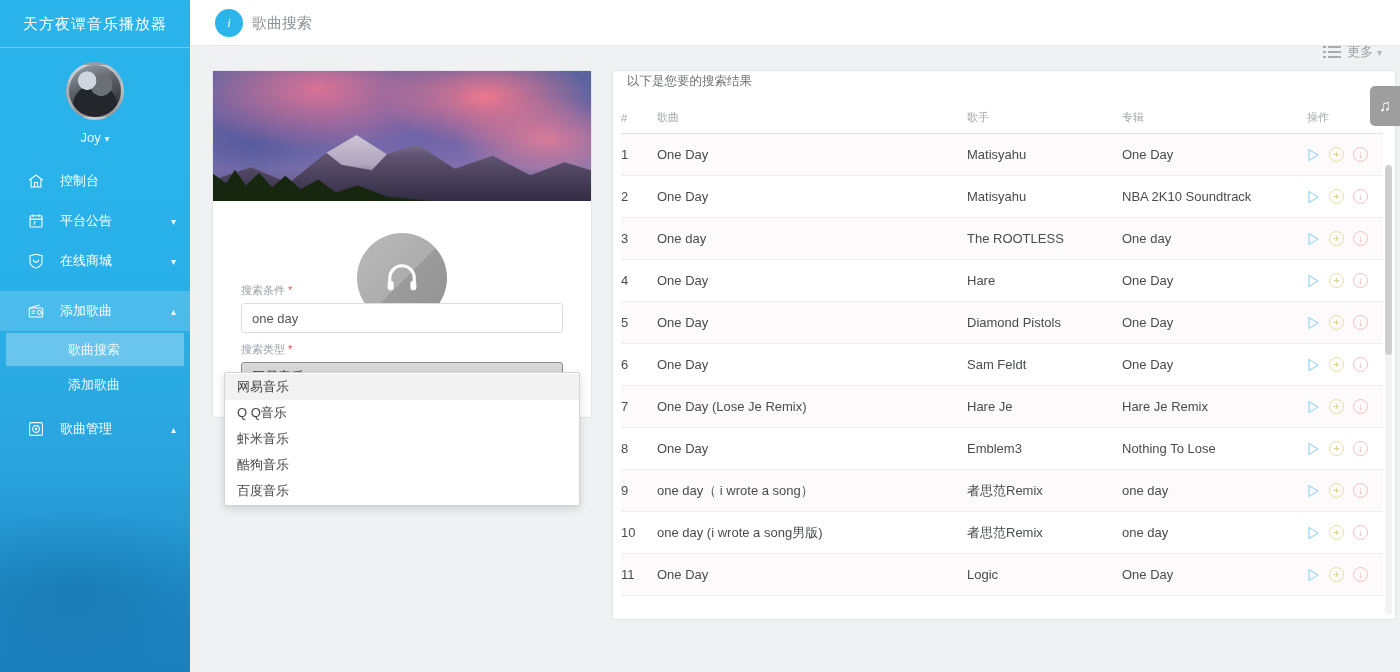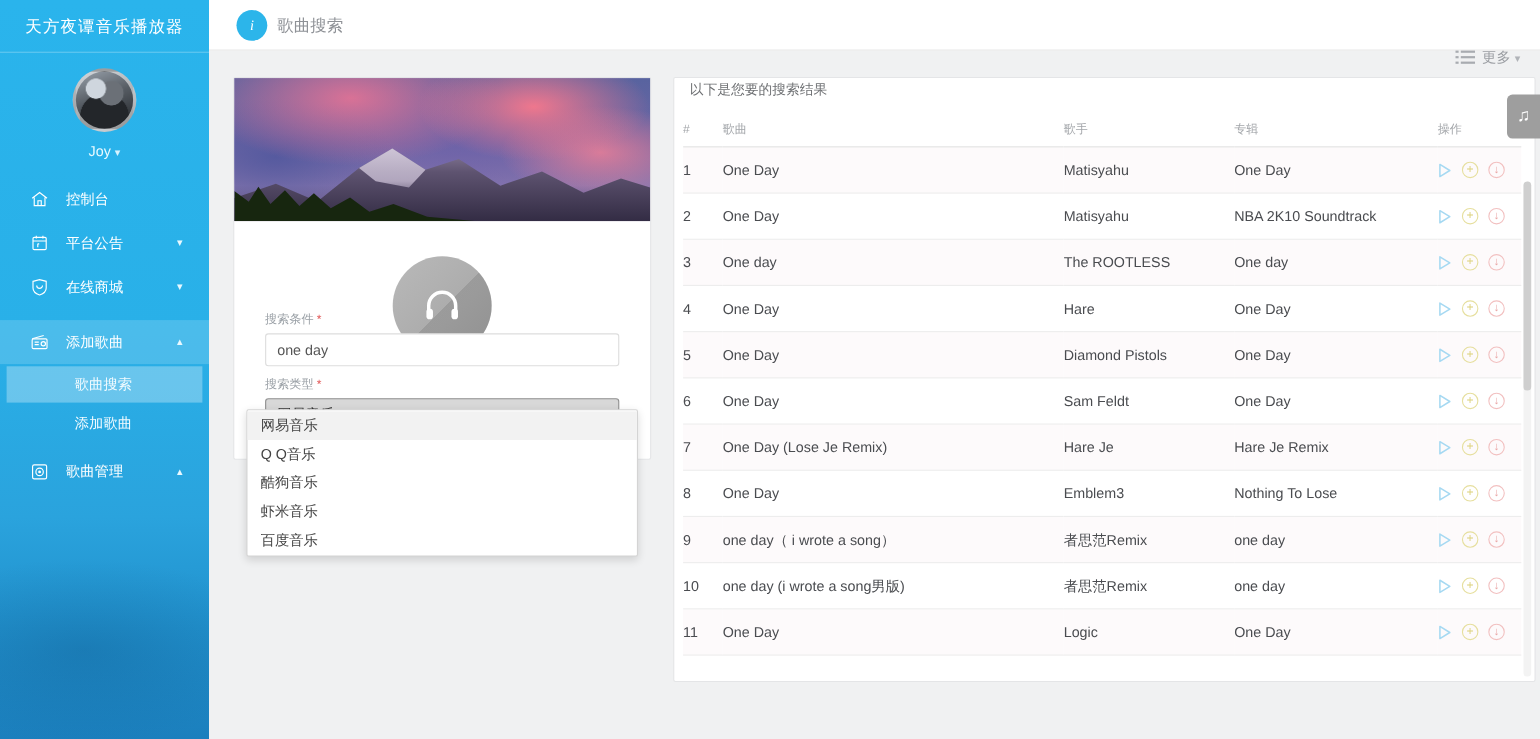--- a/index.html
+++ b/index.html
@@ -15,21 +15,21 @@
   .sb-divider { height:1px; background:rgba(255,255,255,.28); margin:0 0 14px; }
   .avatar-wrap { display:flex; justify-content:center; margin-top:2px; }
   .avatar { width:58px; height:58px; border-radius:50%; border:3px solid rgba(255,255,255,.55); overflow:hidden;
     background:radial-gradient(circle at 35% 30%, #cfd6de 0 18%, transparent 19%),
                radial-gradient(circle at 62% 38%, #6b7077 0 24%, transparent 25%),
                radial-gradient(circle at 50% 80%, #23262a 0 45%, transparent 46%),
                linear-gradient(160deg,#9aa3ad 0%,#565c63 45%,#1e2125 100%); }
   .sb-user { text-align:center; margin:10px 0 16px; font-size:13px; color:#eafaff; }
   .sb-user .caret { font-size:10px; color:#d7f3ff; }
   .sb-menu { position:relative; z-index:2; }
-  .sb-item { position:relative; height:40px; display:flex; align-items:center; padding:0 24px 0 26px; cursor:pointer; font-size:13px; }
+  .sb-item { position:relative; height:40px; display:flex; align-items:center; padding:0 14px 0 26px; cursor:pointer; font-size:13px; }
   .sb-item .ic { width:20px; height:20px; margin-right:14px; display:flex; align-items:center; justify-content:center; }
   .sb-item .ic svg { stroke:#fff; fill:none; stroke-width:1.4; }
   .sb-item .lbl { flex:1; color:#fff; }
   .sb-item .caret { font-size:10px; color:#e8f8ff; }
   .sb-item.parent-active { background:rgba(255,255,255,.16); }
   .sb-sub { position:relative; z-index:2; }
   .sb-sub-item { height:33px; display:flex; align-items:center; padding-left:62px; font-size:13px; color:#f2fbff; cursor:pointer; margin:2px 6px; }
   .sb-sub-item.active { background:rgba(255,255,255,.30); margin:2px 6px; }
   .gap-s { height:6px; } .gap-m { height:10px; }
 
@@ -225,22 +225,22 @@
       <div class="sel">
         <span>网易音乐</span>
         <span class="caret">▾</span>
       </div>
     </div>
   </section>
 
   <div class="dropdown" id="type-dropdown">
       <div class="option selected">网易音乐</div>
       <div class="option">Q Q音乐</div>
+      <div class="option">虾米音乐</div>
       <div class="option">酷狗音乐</div>
-      <div class="option">虾米音乐</div>
       <div class="option">百度音乐</div>
     </div>
 
   <section class="card results-card">
     <div class="res-sub">以下是您要的搜索结果</div>
     <table class="songs">
       <colgroup>
           <col class="col-num">
           <col class="col-song">
           <col class="col-artist">

